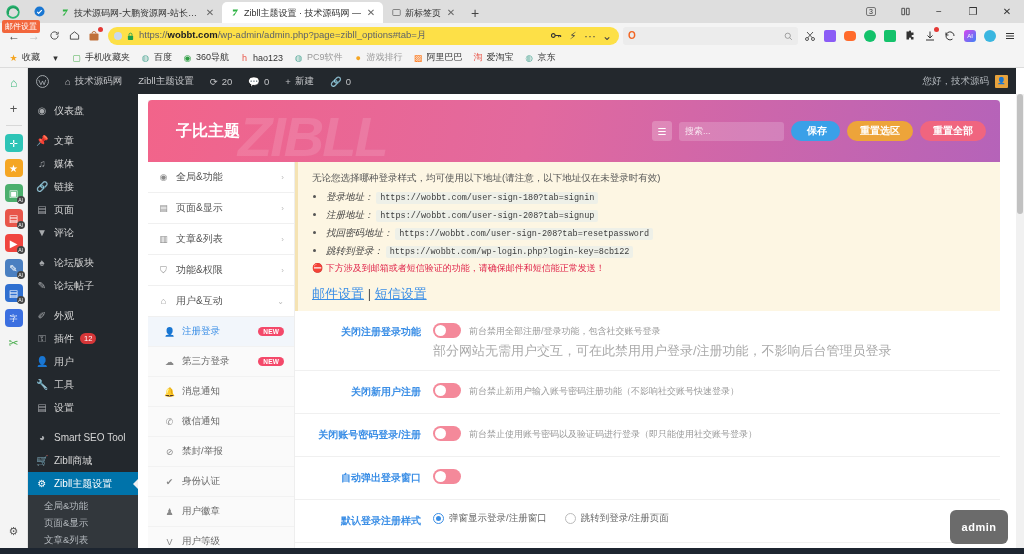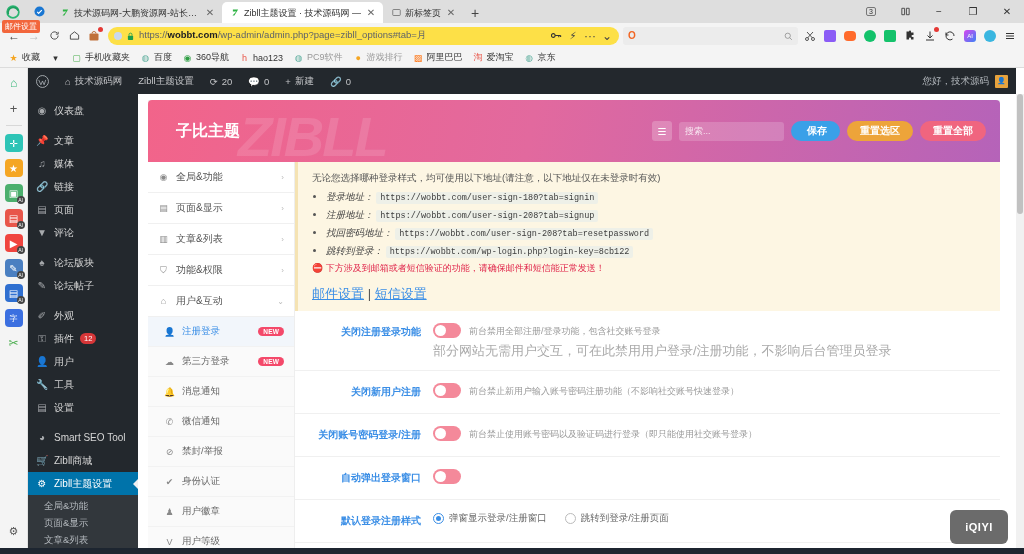--- a/index.html
+++ b/index.html
@@ -744,17 +744,17 @@
       </div>
     </div>
   </div>
 
   <div class="pg-scroll">
     <div class="arrow" style="top:0">▲</div>
     <div class="thumb"></div>
     <div class="arrow" style="bottom:0">▼</div>
   </div>
 
-  <div class="iqiyi">iQIYI</div>
+  <div class="iqiyi">admin</div>
   <div class="wp-footer-strip"></div>
   <div class="taskbar"></div>
 
 </div>
 
 </body></html>

